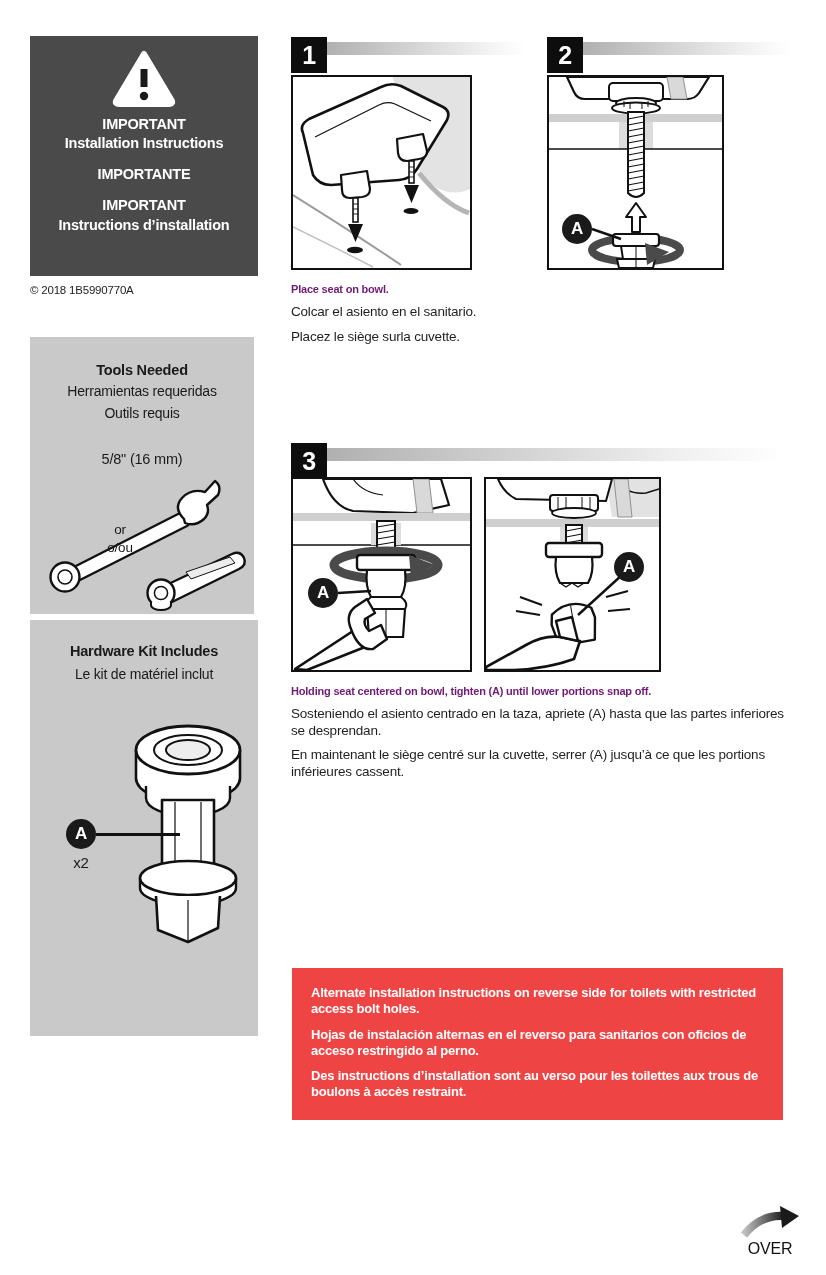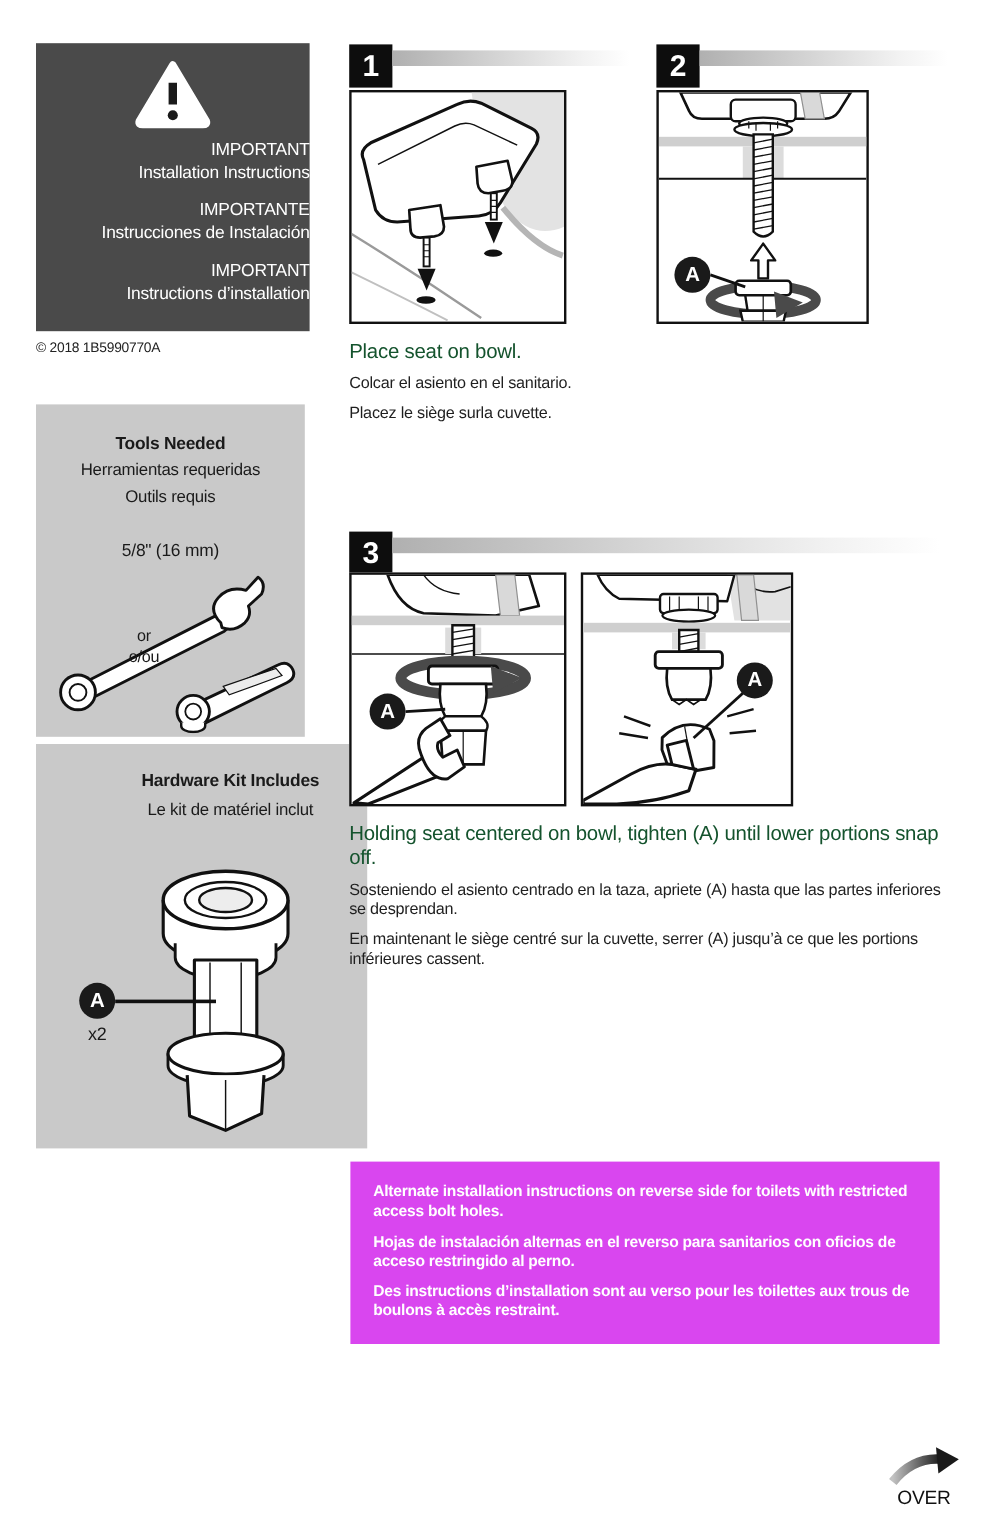--- a/index.html
+++ b/index.html
@@ -7,53 +7,53 @@
     position:relative;width:826px;height:1275px;background:#ffffff;
     font-family:"Liberation Sans", sans-serif;color:#1a1a1a;overflow:hidden;
     margin:0 auto;letter-spacing:-0.2px;
   }
   .abs{position:absolute;}
 
   
   .important-box{left:30px;top:36px;width:228px;height:240px;background:#4a4a4a;
     color:#fff;text-align:center;}
   .important-box .tri{margin-top:13px;}
-  .imp-line{font-weight:normal;font-size:14.5px;line-height:1.32;text-align:right;}
+  .imp-line{font-weight:bold;font-size:14.5px;line-height:1.32;}
   .imp-group{margin-top:12px;}
   .copyright{left:30px;top:284px;width:228px;text-align:left;font-size:11.5px;color:#222;}
 
   .gray-box{background:#c9c9c9;}
   .tools-box{left:30px;top:337px;width:224px;height:277px;text-align:center;}
   .tools-title{font-weight:bold;font-size:14.5px;margin-top:22px;line-height:1.55;}
   .tools-sub{font-size:14px;line-height:1.55;}
   .tools-size{font-size:14.5px;margin-top:26px;}
   .tools-art{position:absolute;left:4px;top:140px;width:220px;height:134px;}
   .tools-or{position:absolute;left:58px;width:64px;text-align:center;font-size:13.5px;line-height:1.25;}
 
-  .hardware-box{left:30px;top:620px;width:228px;height:337px;text-align:center;padding-left:48px;}
+  .hardware-box{left:30px;top:620px;width:228px;height:416px;text-align:center;}
   .hw-title{font-weight:bold;font-size:14.5px;margin-top:20px;line-height:1.6;}
   .hw-sub{font-size:14px;line-height:1.6;}
   .hw-art{position:absolute;left:70px;top:100px;width:150px;height:232px;}
 
   
   .a-badge{width:30px;height:30px;border-radius:50%;background:#1a1a1a;color:#fff;
     font-weight:bold;font-size:17px;display:flex;align-items:center;justify-content:center;}
   .leader{height:0;border-top:3px solid #111;}
   .x2{font-size:15px;text-align:center;width:32px;}
 
   
   .stepnum{width:36px;height:36px;background:#0d0d0d;color:#fff;font-weight:bold;
     font-size:25px;display:flex;align-items:center;justify-content:center;}
   .stepbar{height:13px;background:linear-gradient(to right,#b0b0b0,#f2f2f2 80%,#fff);}
   .figure{background:#fff;border:2.5px solid #111;}
-  .cap-b{font-weight:normal;font-size:17px;line-height:1.2;color:#14532d;margin-bottom:8px;}
+  .cap-b{font-weight:bold;font-size:11px;line-height:1.2;color:#701a75;margin-bottom:8px;}
   .cap-r{font-size:13.5px;line-height:1.22;color:#1f1f1f;margin-bottom:8px;}
 
   
-  .alt-box{left:292px;top:968px;width:491px;height:152px;background:#d946ef;color:#fff;
+  .alt-box{left:292px;top:968px;width:491px;height:152px;background:#ef4444;color:#fff;
     box-sizing:border-box;padding:17px 19px;}
   .alt-p{font-weight:bold;font-size:13px;line-height:1.22;margin:0 0 10px 0;}
 
   .over-label{font-size:16px;color:#111;text-align:center;}
 </style>
 </head>
 <body>
 
 <div class="page">
 
@@ -62,21 +62,20 @@
       <path d="M33,5 L61,52 Q62,55 58,55 L8,55 Q4,55 5,52 Z" fill="#fff" stroke="#fff" stroke-width="6" stroke-linejoin="round"></path>
       <path d="M33,20 L33,38" stroke="#1a1a1a" stroke-width="7" stroke-linecap="butt"></path>
       <circle cx="33" cy="47" r="4.2" fill="#1a1a1a"></circle>
     </svg>
     <div class="imp-group" style="margin-top:4px;">
       <div class="imp-line">IMPORTANT</div>
       <div class="imp-line">Installation Instructions</div>
     </div>
     <div class="imp-group">
       <div class="imp-line">IMPORTANTE</div>
-      <div class="imp-line">Instrucciones de Instalación</div>
     </div>
     <div class="imp-group">
       <div class="imp-line">IMPORTANT</div>
       <div class="imp-line">Instructions d’installation</div>
     </div>
   </div>
 
   <div class="abs copyright">© 2018 1B5990770A</div>
 
   <div class="abs gray-box tools-box">

